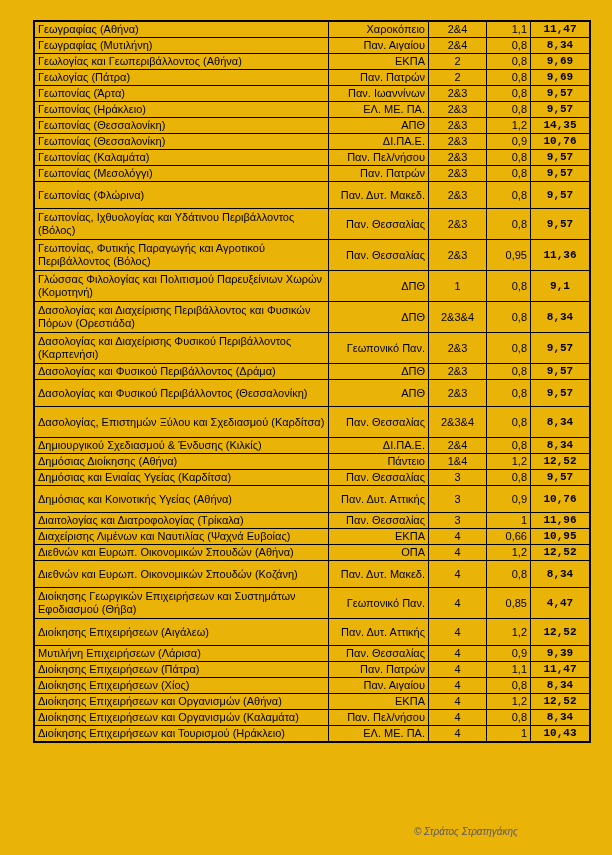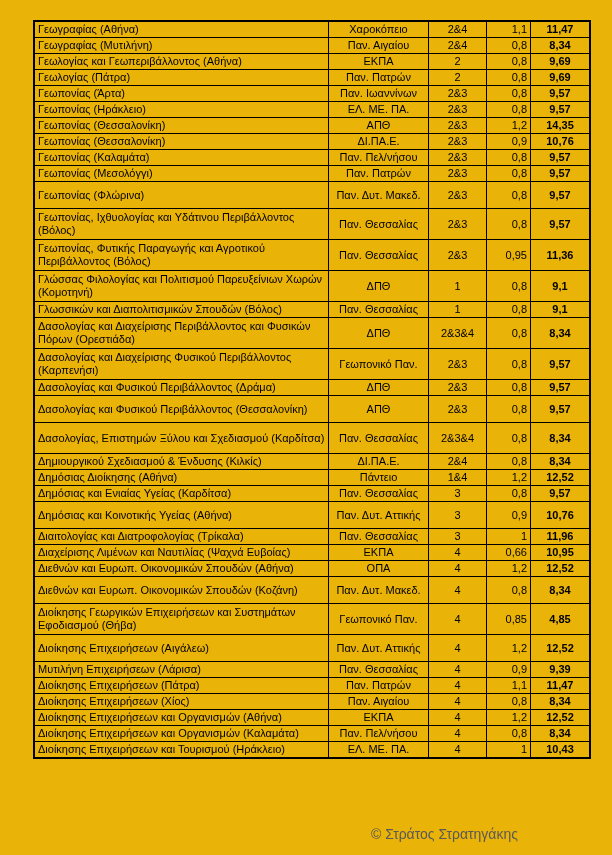--- a/index.html
+++ b/index.html
@@ -29,34 +29,35 @@
   table.adm {
     border: 2.5px solid #000000;
   }
   table.adm td {
     border: 1.5px solid #000000;
     padding: 1px 3px;
     vertical-align: middle;
     overflow: hidden;
   }
   td.c-dept  { width: 287px; text-align: left; }
-  td.c-uni   { width: 93px;  text-align: center; white-space: nowrap; }
+  td.c-uni   { width: 93px;  text-align: right; white-space: nowrap; }
   td.c-fields{ width: 51px;  text-align: center; }
   td.c-coef  { width: 37px;  text-align: right; }
-  td.c-score { width: 52px;  text-align: center; font-weight: bold; }
+  td.c-score { width: 52px;  text-align: center; font-weight: bold; font-family: Liberation Mono, monospace; }
   tr.h-s { height: 16px; }
   tr.h-t { height: 27px; }
   tr.h-d { height: 31px; }
   .credit {
     position: absolute;
     top: 826px;
     right: 94px;
-    font-size: 14px;
+    font-size: 10px;
     color: #595959;
     white-space: nowrap;
+    font-style: italic;
   }
 </style>
 </head>
 <body>
 
 <div class="page">
 
   <table class="adm">
     <tbody>
         <tr class="h-s">
@@ -150,27 +151,20 @@
       <td class="c-coef">0,95</td>
       <td class="c-score">11,36</td>
     </tr>
         <tr class="h-d">
       <td class="c-dept">Γλώσσας Φιλολογίας και Πολιτισμού Παρευξείνιων Χωρών (Κομοτηνή)</td>
       <td class="c-uni">ΔΠΘ</td>
       <td class="c-fields">1</td>
       <td class="c-coef">0,8</td>
       <td class="c-score">9,1</td>
     </tr>
-        <tr class="h-s">
-      <td class="c-dept">Γλωσσικών και Διαπολιτισμικών Σπουδών  (Βόλος)</td>
-      <td class="c-uni">Παν. Θεσσαλίας</td>
-      <td class="c-fields">1</td>
-      <td class="c-coef">0,8</td>
-      <td class="c-score">9,1</td>
-    </tr>
         <tr class="h-d">
       <td class="c-dept">Δασολογίας και Διαχείρισης Περιβάλλοντος και Φυσικών Πόρων  (Ορεστιάδα)</td>
       <td class="c-uni">ΔΠΘ</td>
       <td class="c-fields">2&amp;3&amp;4</td>
       <td class="c-coef">0,8</td>
       <td class="c-score">8,34</td>
     </tr>
         <tr class="h-d">
       <td class="c-dept">Δασολογίας και Διαχείρισης Φυσικού Περιβάλλοντος (Καρπενήσι)</td>
       <td class="c-uni">Γεωπονικό Παν.</td>
@@ -253,21 +247,21 @@
       <td class="c-uni">Παν. Δυτ. Μακεδ.</td>
       <td class="c-fields">4</td>
       <td class="c-coef">0,8</td>
       <td class="c-score">8,34</td>
     </tr>
         <tr class="h-d">
       <td class="c-dept">Διοίκησης Γεωργικών Επιχειρήσεων και Συστημάτων Εφοδιασμού (Θήβα)</td>
       <td class="c-uni">Γεωπονικό Παν.</td>
       <td class="c-fields">4</td>
       <td class="c-coef">0,85</td>
-      <td class="c-score">4,85</td>
+      <td class="c-score">4,47</td>
     </tr>
         <tr class="h-t">
       <td class="c-dept">Διοίκησης Επιχειρήσεων (Αιγάλεω)</td>
       <td class="c-uni">Παν. Δυτ. Αττικής</td>
       <td class="c-fields">4</td>
       <td class="c-coef">1,2</td>
       <td class="c-score">12,52</td>
     </tr>
         <tr class="h-s">
       <td class="c-dept">Μυτιλήνη Επιχειρήσεων (Λάρισα)</td>

